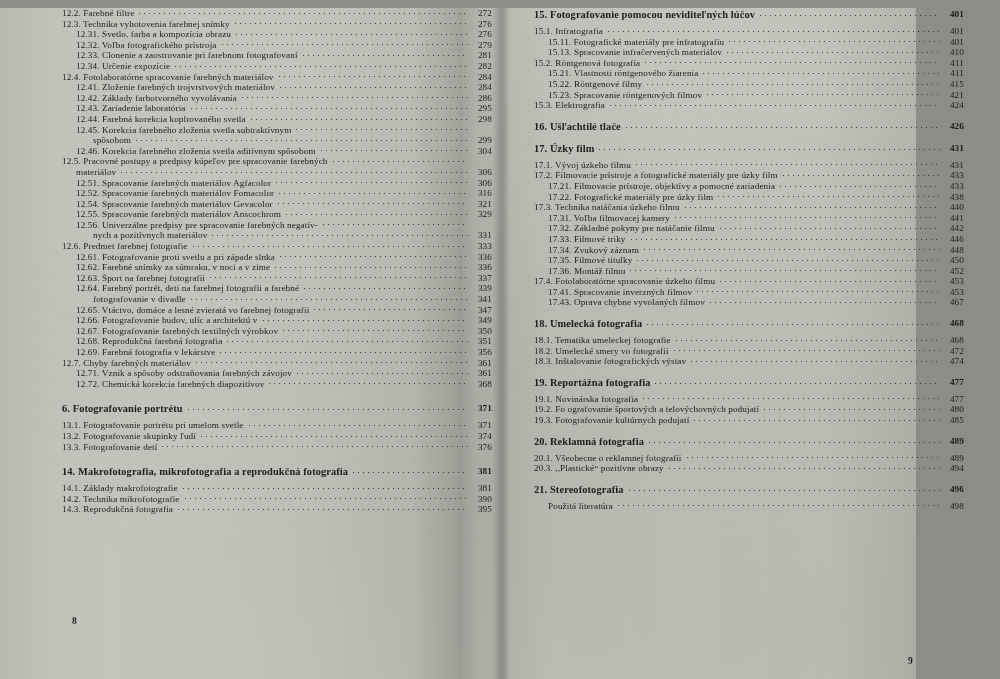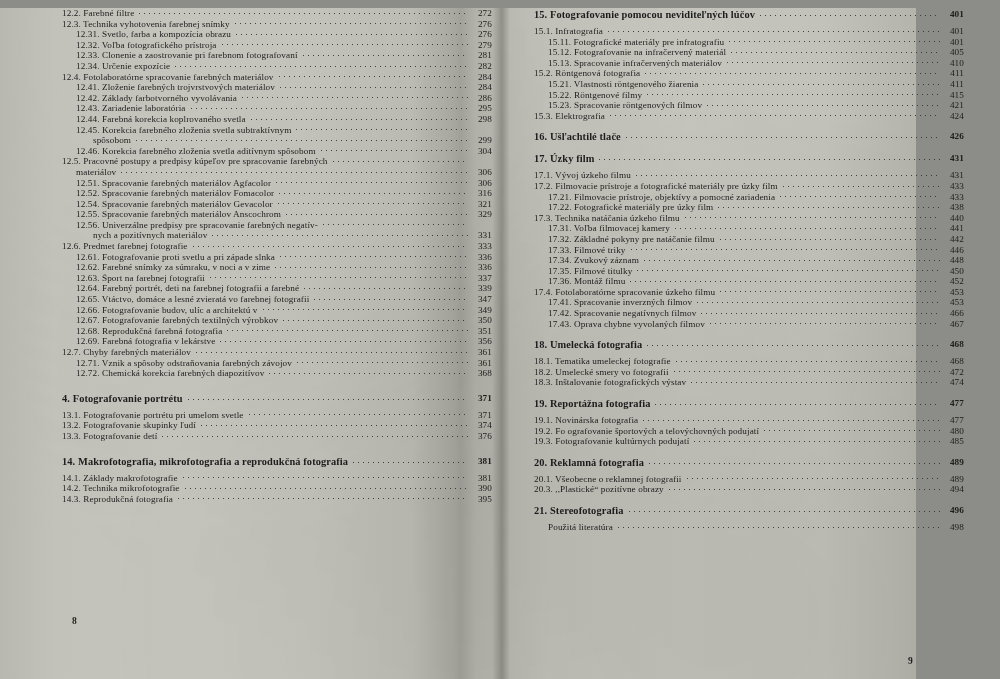--- a/index.html
+++ b/index.html
@@ -246,20 +246,25 @@
         <div class="entry lv2">
           <span class="lbl">12.63. Šport na farebnej fotografii</span>
           <span class="dots"></span>
           <span class="pg">337</span>
         </div>
         <div class="entry lv2">
           <span class="lbl">12.64. Farebný portrét, deti na farebnej fotografii a farebné</span>
           <span class="dots"></span>
           <span class="pg">339</span>
         </div>
+        <div class="entry lv3">
+          <span class="lbl">fotografovanie v divadle</span>
+          <span class="dots"></span>
+          <span class="pg">341</span>
+        </div>
         <div class="entry lv2">
           <span class="lbl">12.65. Vtáctvo, domáce a lesné zvieratá vo farebnej fotografii</span>
           <span class="dots"></span>
           <span class="pg">347</span>
         </div>
         <div class="entry lv2">
           <span class="lbl">12.66. Fotografovanie budov, ulíc a architektú v</span>
           <span class="dots"></span>
           <span class="pg">349</span>
         </div>
@@ -288,21 +293,21 @@
           <span class="dots"></span>
           <span class="pg">361</span>
         </div>
         <div class="entry lv2">
           <span class="lbl">12.72. Chemická korekcia farebných diapozitívov</span>
           <span class="dots"></span>
           <span class="pg">368</span>
         </div>
         <div class="gap-lg"></div>
         <div class="entry lv1 chapter">
-          <span class="lbl">4. Fotografovanie portrétu</span>
+          <span class="lbl">6. Fotografovanie portrétu</span>
           <span class="dots"></span>
           <span class="pg">371</span>
         </div>
         <div class="gap-sm"></div>
         <div class="entry lv1">
           <span class="lbl">13.1. Fotografovanie portrétu pri umelom svetle</span>
           <span class="dots"></span>
           <span class="pg">371</span>
         </div>
         <div class="entry lv1">
@@ -352,25 +357,20 @@
           <span class="lbl">15.1. Infratografia</span>
           <span class="dots"></span>
           <span class="pg">401</span>
         </div>
         <div class="entry lv2">
           <span class="lbl">15.11. Fotografické materiály pre infratografiu</span>
           <span class="dots"></span>
           <span class="pg">401</span>
         </div>
         <div class="entry lv2">
-          <span class="lbl">15.12. Fotografovanie na infračervený materiál</span>
-          <span class="dots"></span>
-          <span class="pg">405</span>
-        </div>
-        <div class="entry lv2">
           <span class="lbl">15.13. Spracovanie infračervených materiálov</span>
           <span class="dots"></span>
           <span class="pg">410</span>
         </div>
         <div class="entry lv1">
           <span class="lbl">15.2. Röntgenová fotografia</span>
           <span class="dots"></span>
           <span class="pg">411</span>
         </div>
         <div class="entry lv2">
@@ -463,25 +463,20 @@
         </div>
         <div class="entry lv1">
           <span class="lbl">17.4. Fotolaboratórne spracovanie úzkeho filmu</span>
           <span class="dots"></span>
           <span class="pg">453</span>
         </div>
         <div class="entry lv2">
           <span class="lbl">17.41. Spracovanie inverzných filmov</span>
           <span class="dots"></span>
           <span class="pg">453</span>
-        </div>
-        <div class="entry lv2">
-          <span class="lbl">17.42. Spracovanie negatívnych filmov</span>
-          <span class="dots"></span>
-          <span class="pg">466</span>
         </div>
         <div class="entry lv2">
           <span class="lbl">17.43. Oprava chybne vyvolaných filmov</span>
           <span class="dots"></span>
           <span class="pg">467</span>
         </div>
         <div class="gap-md"></div>
         <div class="entry lv1 chapter">
           <span class="lbl">18. Umelecká fotografia</span>
           <span class="dots"></span>

